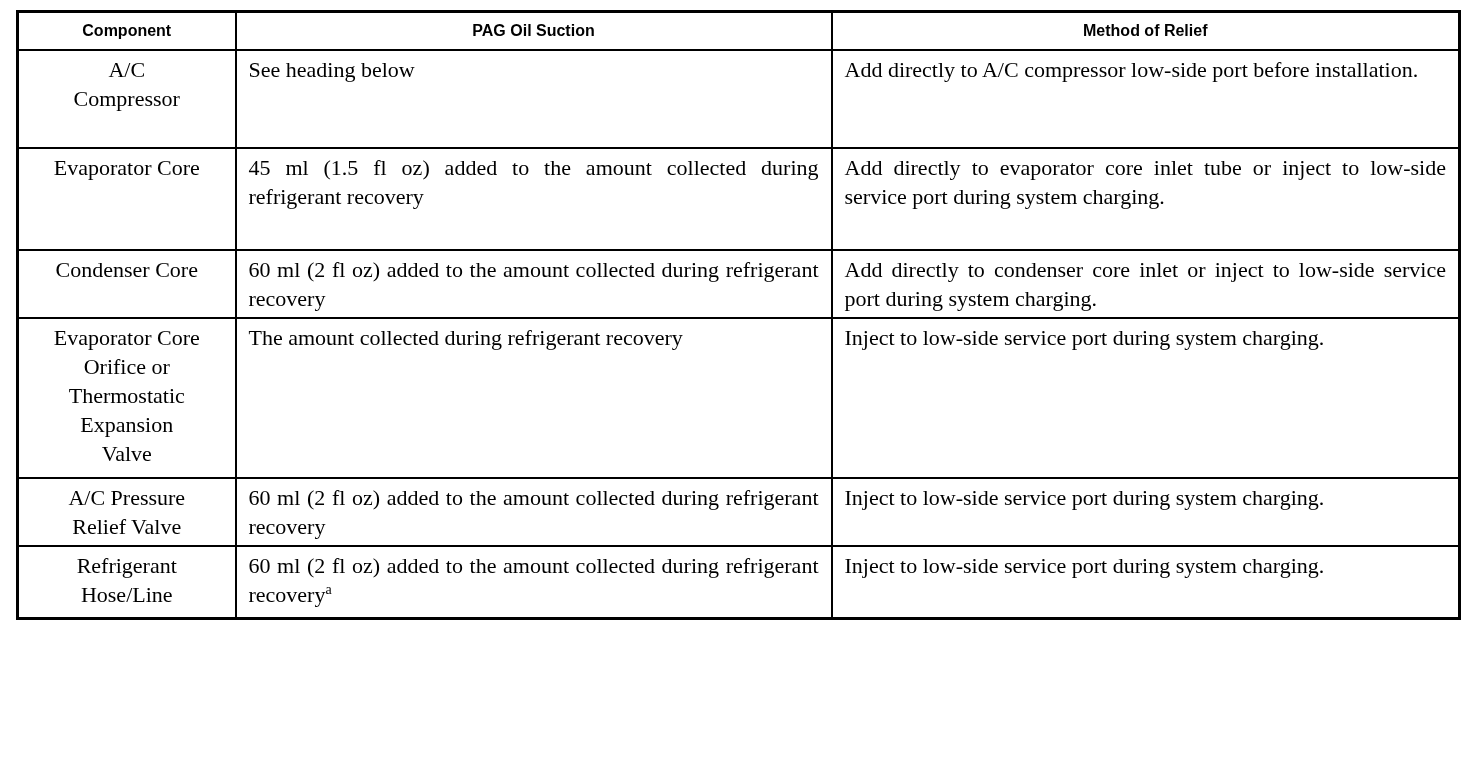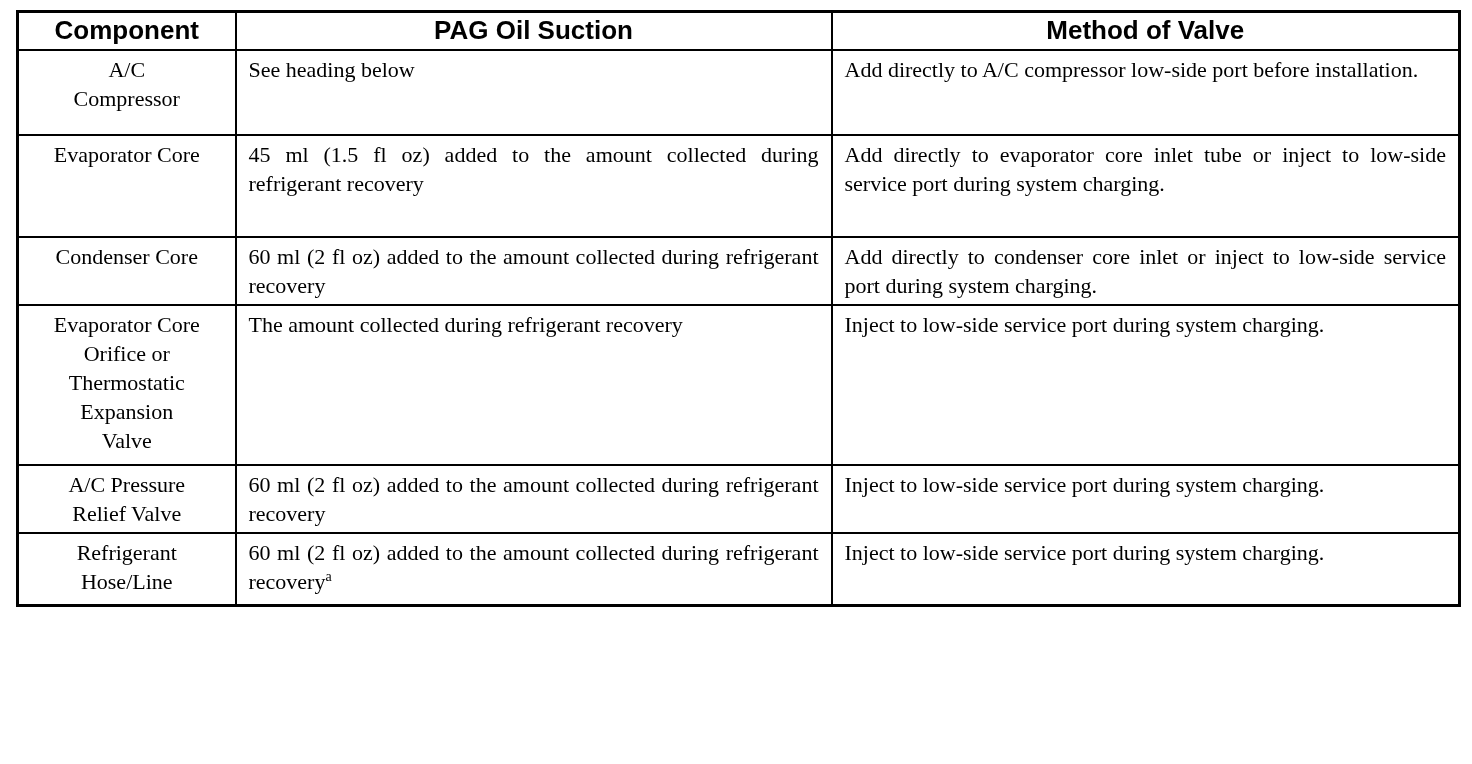--- a/index.html
+++ b/index.html
@@ -26,21 +26,21 @@
   }
   table.oil-table th,
   table.oil-table td {
     border: 2px solid #000000;
     box-sizing: border-box;
     overflow: hidden;
   }
   table.oil-table th {
     font-family: "Liberation Sans", sans-serif;
     font-weight: bold;
-    font-size: 26px;
+    font-size: 16px;
     text-align: center;
     vertical-align: middle;
     padding: 2px 4px;
   }
   table.oil-table td {
     font-family: "Liberation Serif", serif;
     font-size: 22px;
     line-height: 29px;
     vertical-align: top;
     padding: 4px 12px;
@@ -66,25 +66,25 @@
   <table class="oil-table">
     <colgroup>
       <col style="width:218px">
       <col style="width:596px">
       <col style="width:628px">
     </colgroup>
     <thead>
       <tr style="height:38px">
         <th>Component</th>
         <th>PAG Oil Suction</th>
-        <th>Method of Valve</th>
+        <th>Method of Relief</th>
       </tr>
     </thead>
     <tbody>
-      <tr style="height:85px">
+      <tr style="height:98px">
         <td class="col-component">A/C
 Compressor</td>
         <td class="col-amount">See heading below</td>
         <td class="col-method">Add directly to A/C compressor low-side port before installation.</td>
       </tr>
       <tr style="height:102px">
         <td class="col-component">Evaporator Core</td>
         <td class="col-amount">45 ml (1.5 fl oz) added to the amount collected during refrigerant recovery</td>
         <td class="col-method">Add directly to evaporator core inlet tube or inject to low-side service port during system charging.</td>
       </tr>

